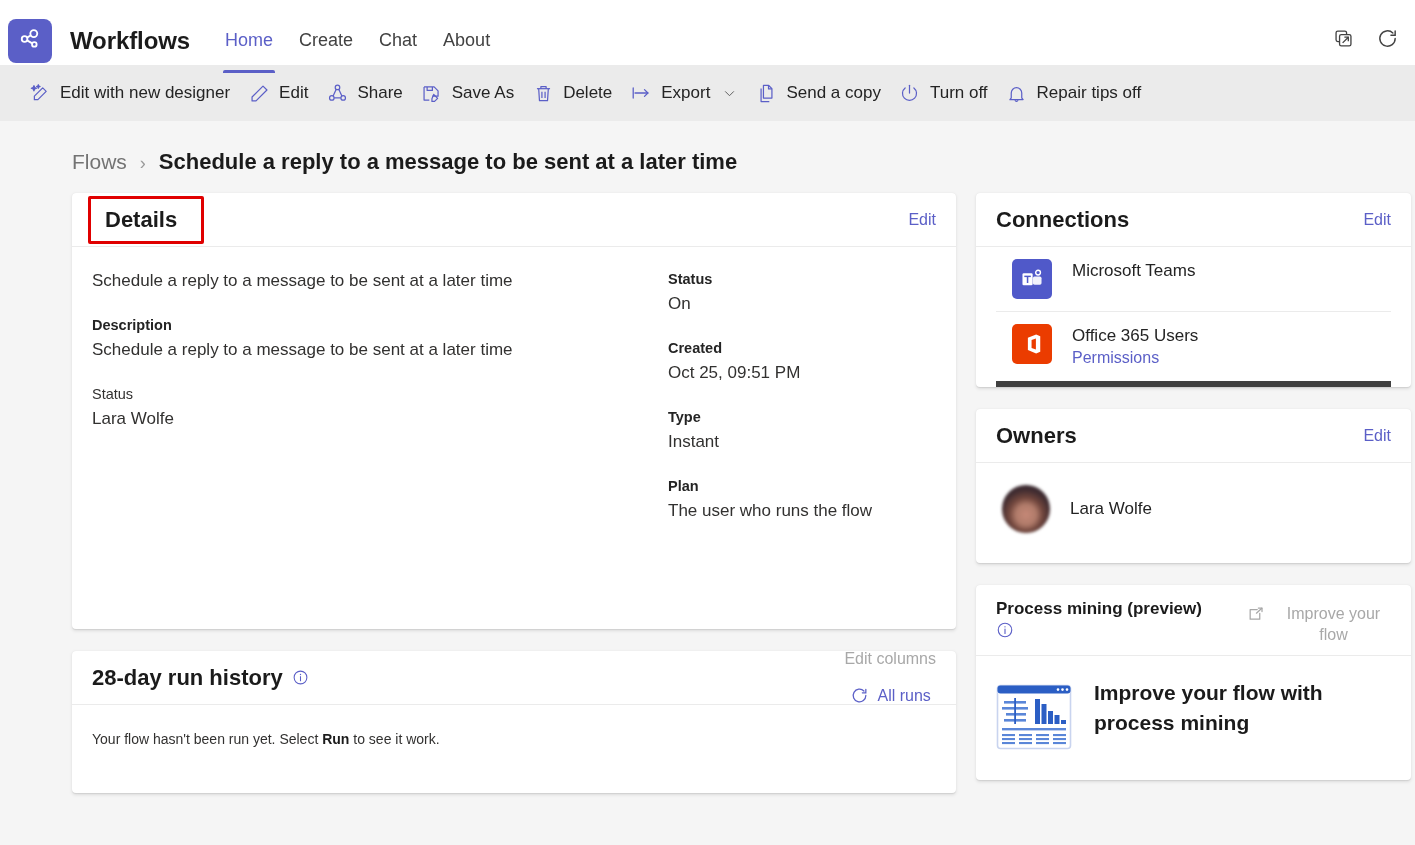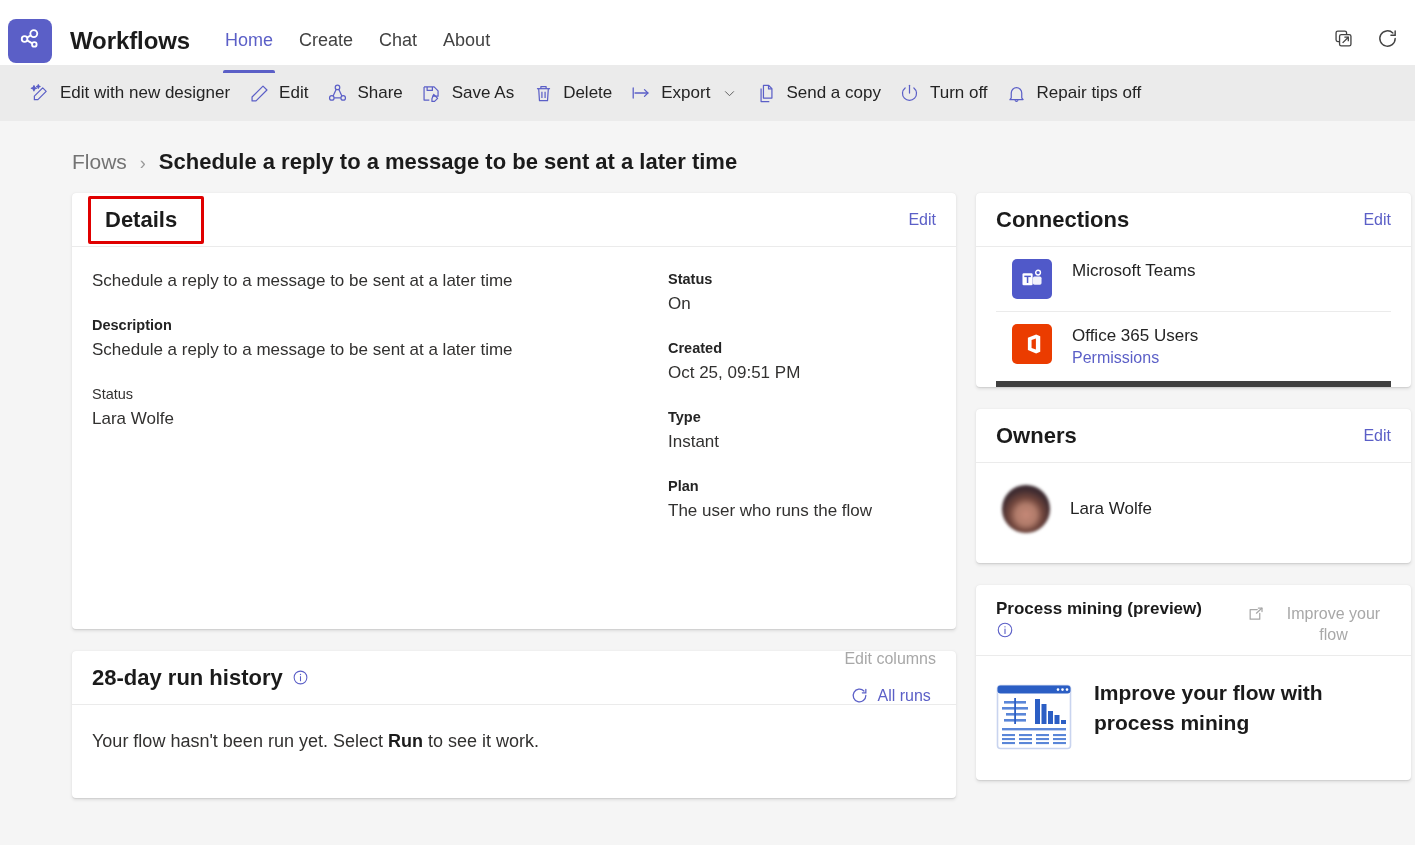--- a/index.html
+++ b/index.html
@@ -207,21 +207,21 @@
   .det-value {
     font-size: 17px;
     color: #323130;
     line-height: 24px;
     font-weight: 400;
   }
 
   
   .run-body {
     padding: 26px 20px 46px 20px;
-    font-size: 18px;
+    font-size: 14px;
     color: #323130;
   }
   .run-body b { font-weight: 700; color: #1b1b1b; }
   .info-ico {
     width: 18px; height: 18px;
     display: inline-flex; align-items: center; justify-content: center;
     margin-left: 9px;
     color: #5b5fc7;
     vertical-align: middle;
     cursor: pointer;

